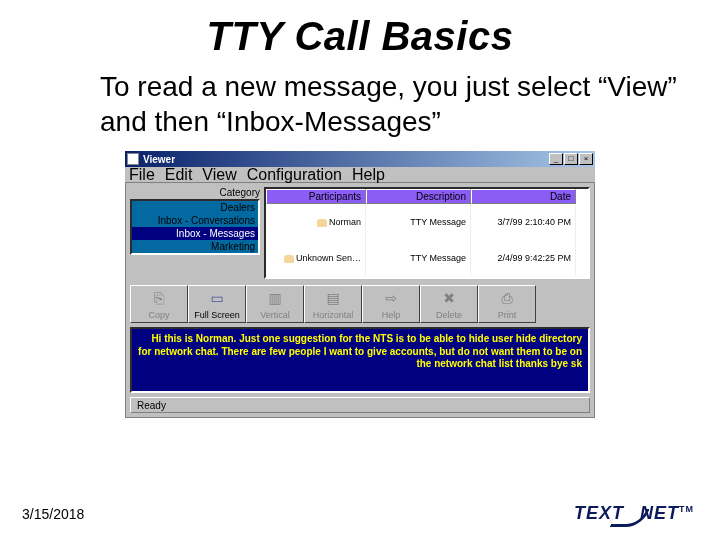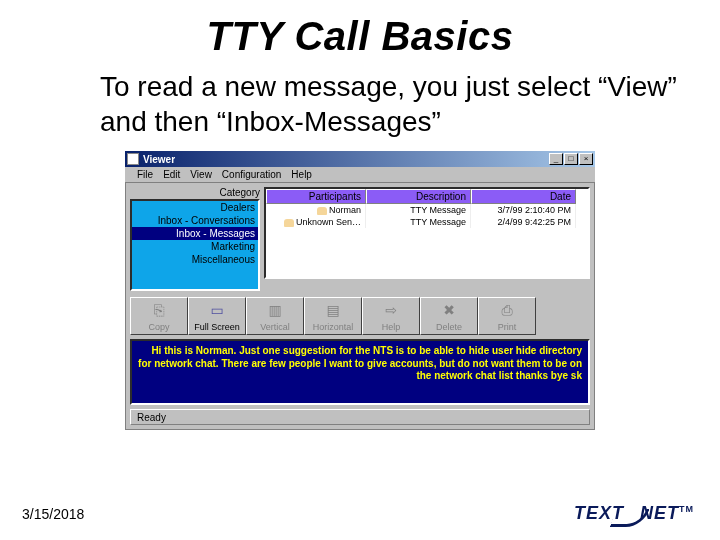--- a/index.html
+++ b/index.html
@@ -56,43 +56,43 @@
     margin-left: 1px;
     font-size: 8px; line-height: 10px; text-align: center;
     color: #000;
   }
   
   .menubar {
     background: #c0c0c0;
     height: 16px;
     display: flex;
     align-items: center;
-    padding: 0 12px;
+    padding: 0 4px;
     border-bottom: 1px solid #808080;
     gap: 10px;
-    font-size: 10px;
+    font-size: 16px;
   }
   .menubar span { cursor: default; }
   
   .workarea {
     background: #c0c0c0;
     padding: 4px;
     border: 1px solid #808080;
     border-top: none;
     text-align: right;
   }
   .panels { display: flex; gap: 4px; }
   .panel-left { width: 130px; }
   .panel-right { flex: 1; }
   .panel-label { font-size: 10px; margin-bottom: 1px; display: block; }
   .listbox {
-    background: #0ea5e9;
+    background: #0369a1;
     border: 2px inset #fff;
     border-top-color: #808080; border-left-color: #808080;
-    height: 92px;
+    height: 56px;
     overflow: hidden;
     font-size: 10px;
   }
   .listbox .row { padding: 1px 3px; white-space: nowrap; }
   .listbox .row.sel { background: #000080; color: #fff; }
   .grid {
     background: #fff;
     border: 2px inset #fff;
     border-top-color: #808080; border-left-color: #808080;
     height: 92px;
@@ -102,21 +102,21 @@
   .grid-header .hcell {
     background: #8b5cf6;
     border: 1px solid #fff;
     border-right-color: #808080; border-bottom-color: #808080;
     padding: 1px 4px;
     font-size: 10px;
     overflow: hidden;
   }
   .grid-body .grow { display: flex; }
   .grid-body .gcell {
-    padding: 1px 4px;
+    padding: 13px 4px;
     overflow: hidden;
     white-space: nowrap;
     font-size: 9px;
     border-right: 1px solid #eee;
   }
   .person-ico {
     display: inline-block;
     width: 10px; height: 8px;
     background: #f5d69a;
     border-radius: 3px 3px 1px 1px;

